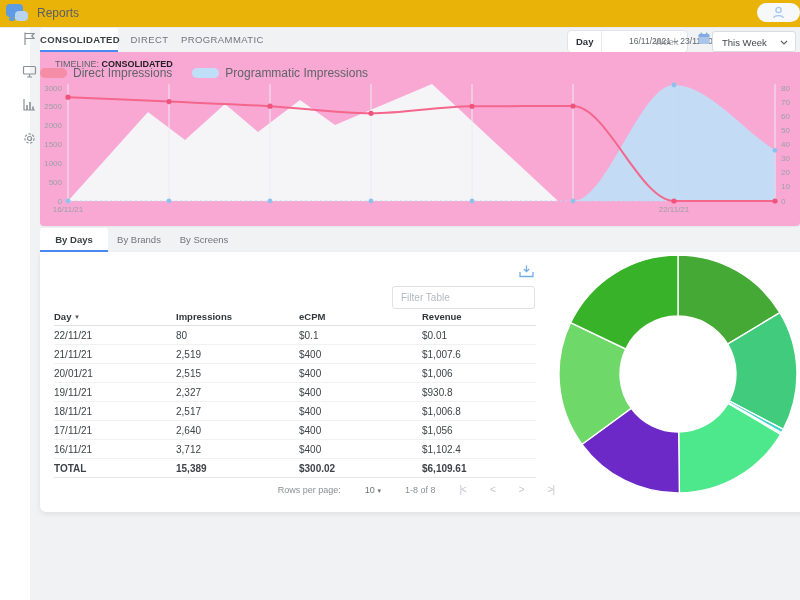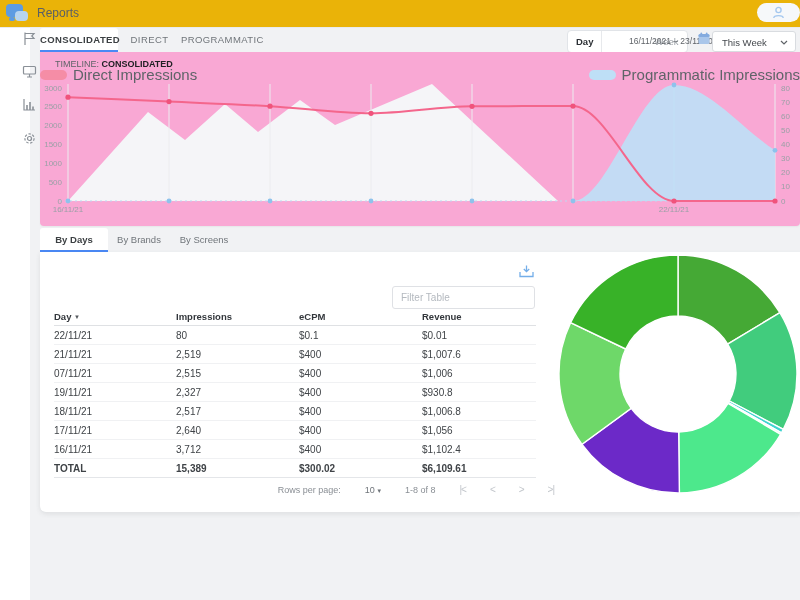--- a/index.html
+++ b/index.html
@@ -25,21 +25,21 @@
   #dayweek .seg.sel{font-weight:bold;color:#2d3136;border-right:1px solid #e7e9ec;}
   #dayweek .seg.unsel{color:#9aa0a6;margin-left:44px;}
   #date-range{position:absolute;left:629px;top:36px;font-size:8.5px;color:#5f6368;cursor:pointer;}
   #calendar-ic{position:absolute;left:698px;top:32px;cursor:pointer;}
   #period-select{position:absolute;left:712px;top:31px;width:84px;height:21px;background:#fff;border:1px solid #d9dce0;border-radius:3px;font-size:9.5px;color:#44484d;line-height:21px;padding-left:9px;box-sizing:border-box;cursor:pointer;}
   #period-select svg{position:absolute;right:7px;top:8px;}
   
   #chart-card{position:absolute;left:40px;top:52px;width:760px;height:174px;background:#f9a8d4;border-radius:0 0 4px 4px;box-shadow:0 1px 2px rgba(60,64,67,.06);}
   #timeline-title{position:absolute;left:15px;top:7px;font-size:9px;color:#5f6368;}
   #timeline-title b{color:#202124;}
-  #legend{position:absolute;left:0;top:14px;width:100%;display:flex;justify-content:space-between;gap:20px;font-size:15px;color:#5f6368;}
+  #legend{position:absolute;left:0;top:14px;width:100%;display:flex;justify-content:flex-start;gap:20px;font-size:12px;color:#5f6368;}
   .legend-item{display:flex;align-items:center;gap:6px;cursor:pointer;}
   .swatch{width:27px;height:10px;border-radius:5px;}
   
   #table-card{position:absolute;left:40px;top:252px;width:753px;height:260px;background:#fff;border-radius:0 4px 6px 6px;box-shadow:0 2px 5px rgba(60,64,67,.10);padding-left:12px;}
   #export-btn{position:absolute;left:478px;top:12px;cursor:pointer;}
   #filter-input{position:absolute;left:352px;top:34px;width:143px;height:23px;border:1px solid #dfe1e5;border-radius:3px;font-size:10px;color:#3c4043;padding:0 8px;box-sizing:border-box;font-family:"Liberation Sans",sans-serif;}
   #filter-input::placeholder{color:#b4b9bf;}
   #data-table{position:absolute;left:14px;top:56px;width:482px;border-collapse:collapse;font-size:10px;color:#3f4347;}
   #data-table th{font-size:9.5px;text-align:left;font-weight:bold;color:#33373c;border-bottom:1px solid #dfe1e4;height:17px;padding:0;}
   #data-table td{height:18px;padding:0;border-bottom:1px solid #f0f1f3;}
@@ -218,21 +218,21 @@
           <td>$0.1</td>
           <td>$0.01</td>
         </tr>
         <tr>
           <td>21/11/21</td>
           <td>2,519</td>
           <td>$400</td>
           <td>$1,007.6</td>
         </tr>
         <tr>
-          <td>07/11/21</td>
+          <td>20/01/21</td>
           <td>2,515</td>
           <td>$400</td>
           <td>$1,006</td>
         </tr>
         <tr>
           <td>19/11/21</td>
           <td>2,327</td>
           <td>$400</td>
           <td>$930.8</td>
         </tr>

